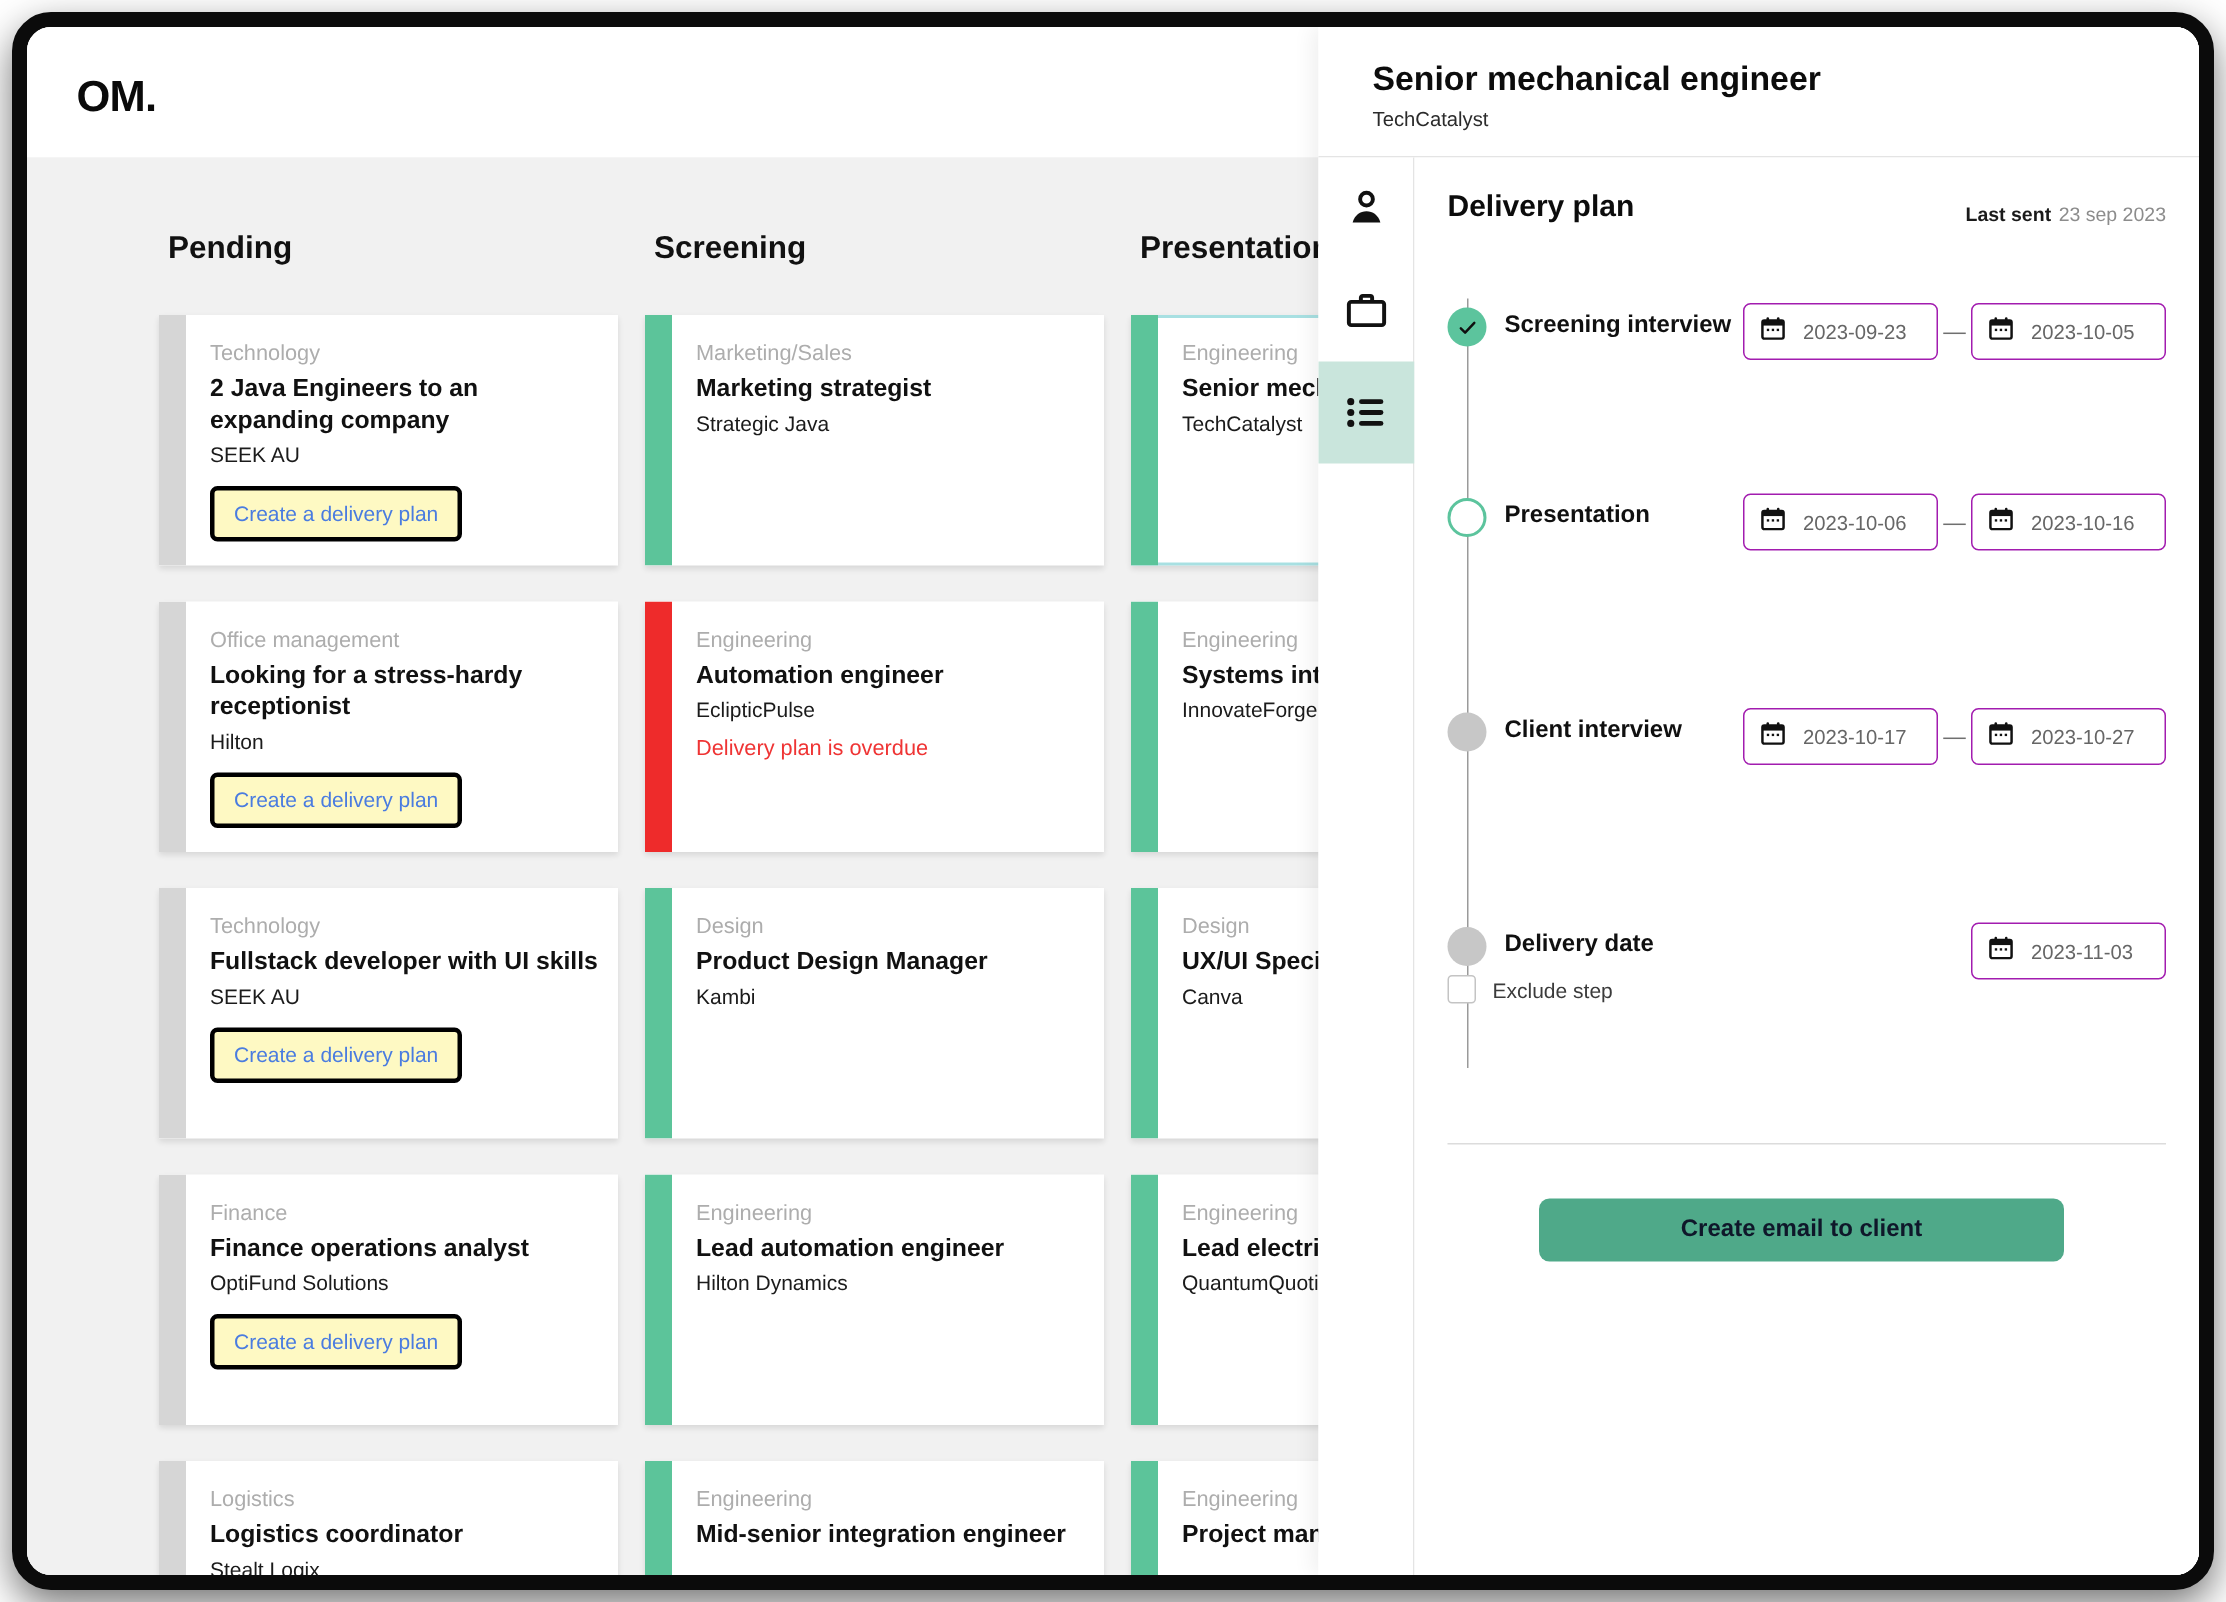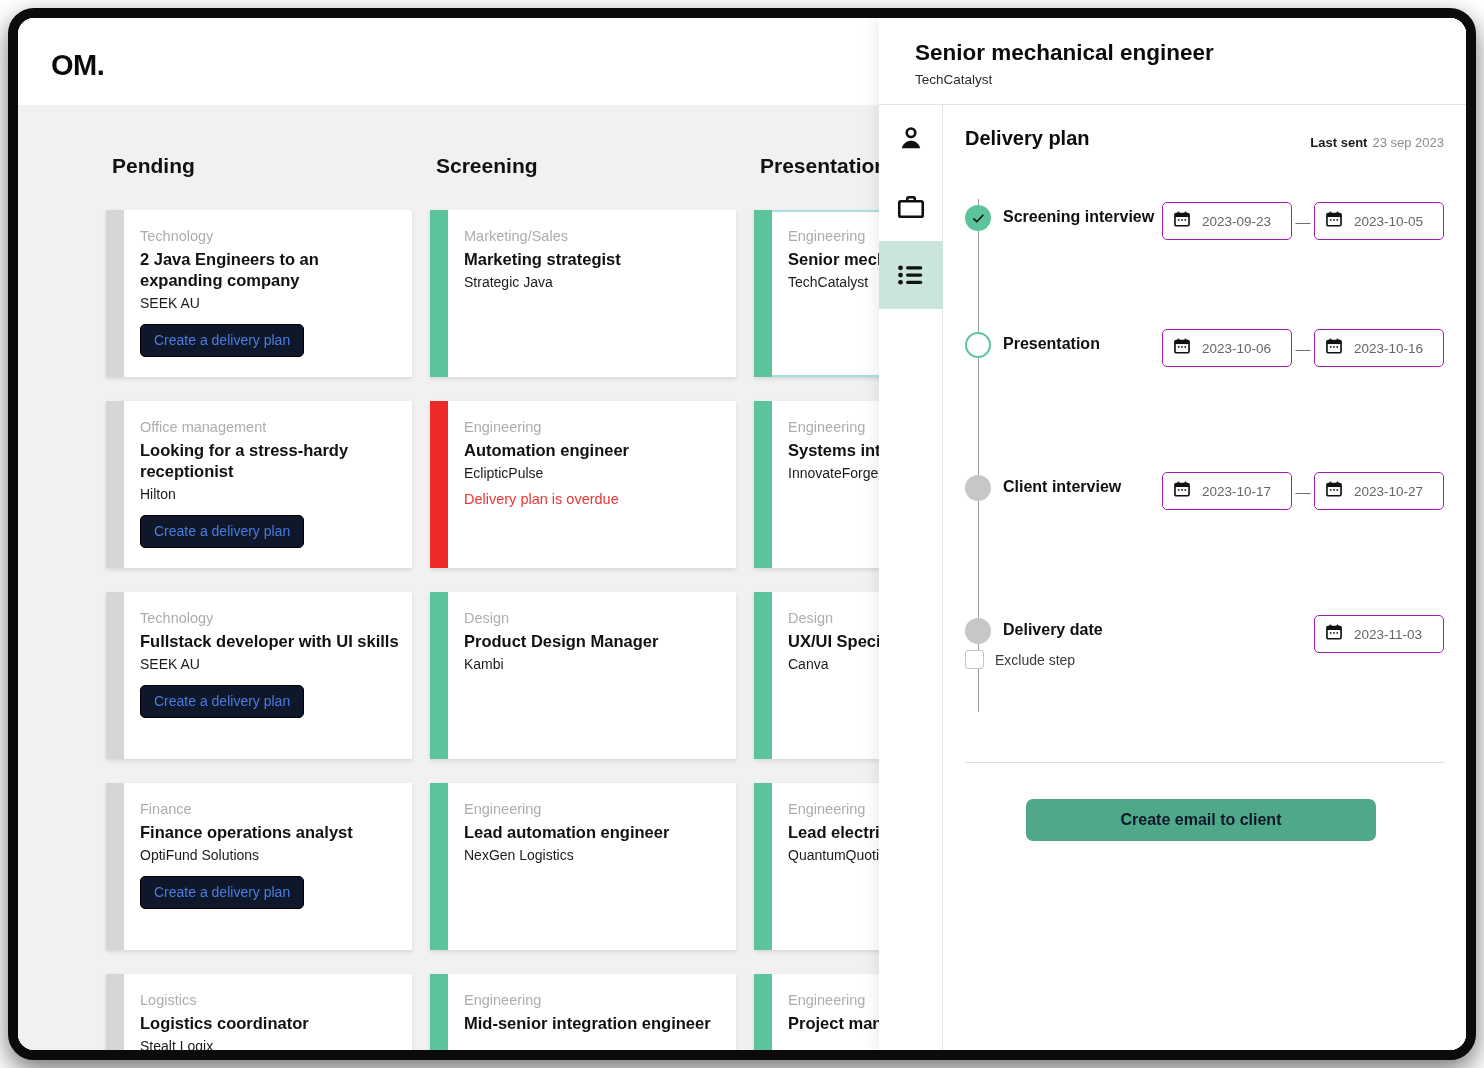--- a/index.html
+++ b/index.html
@@ -83,22 +83,22 @@
     font-size: 16.5px; font-weight: 700; color: #111111;
     line-height: 1.28; margin-bottom: 4px;
     white-space: nowrap;
   }
   .card-title.two-line { white-space: normal; }
   .card-company { font-size: 14px; color: #1b1b1b; white-space: nowrap; }
   .card-overdue { font-size: 14.5px; color: #ef3434; margin-top: 10px; }
   .cta {
     display: inline-block; margin-top: 13px;
     padding: 7px 13px 8px 13px;
-    border: 1px solid #000000; border-radius: 5px;
-    color: #4a7ce0; background: #0f172a;
+    border: 3px solid #000000; border-radius: 5px;
+    color: #4a7ce0; background: #fef9c3;
     font-size: 14px; font-family: inherit; cursor: pointer;
     white-space: nowrap;
   }
   
   .panel {
     position: absolute; left: 861px; top: 0;
     width: 587px; height: 1032px;
     background: #ffffff;
     box-shadow: -4px 0 14px rgba(0,0,0,0.07);
   }
@@ -291,21 +291,21 @@
             <div class="card-title">Product Design Manager</div>
             <div class="card-company">Kambi</div>
           </div>
         </div>
 
         <div class="card">
           <div class="stripe" style="background:#5cc49a"></div>
           <div class="card-body">
             <div class="card-cat">Engineering</div>
             <div class="card-title">Lead automation engineer</div>
-            <div class="card-company">NexGen Logistics</div>
+            <div class="card-company">Hilton Dynamics</div>
           </div>
         </div>
 
         <div class="card">
           <div class="stripe" style="background:#5cc49a"></div>
           <div class="card-body">
             <div class="card-cat">Engineering</div>
             <div class="card-title two-line">Mid-senior integration engineer</div>
           </div>
         </div>

